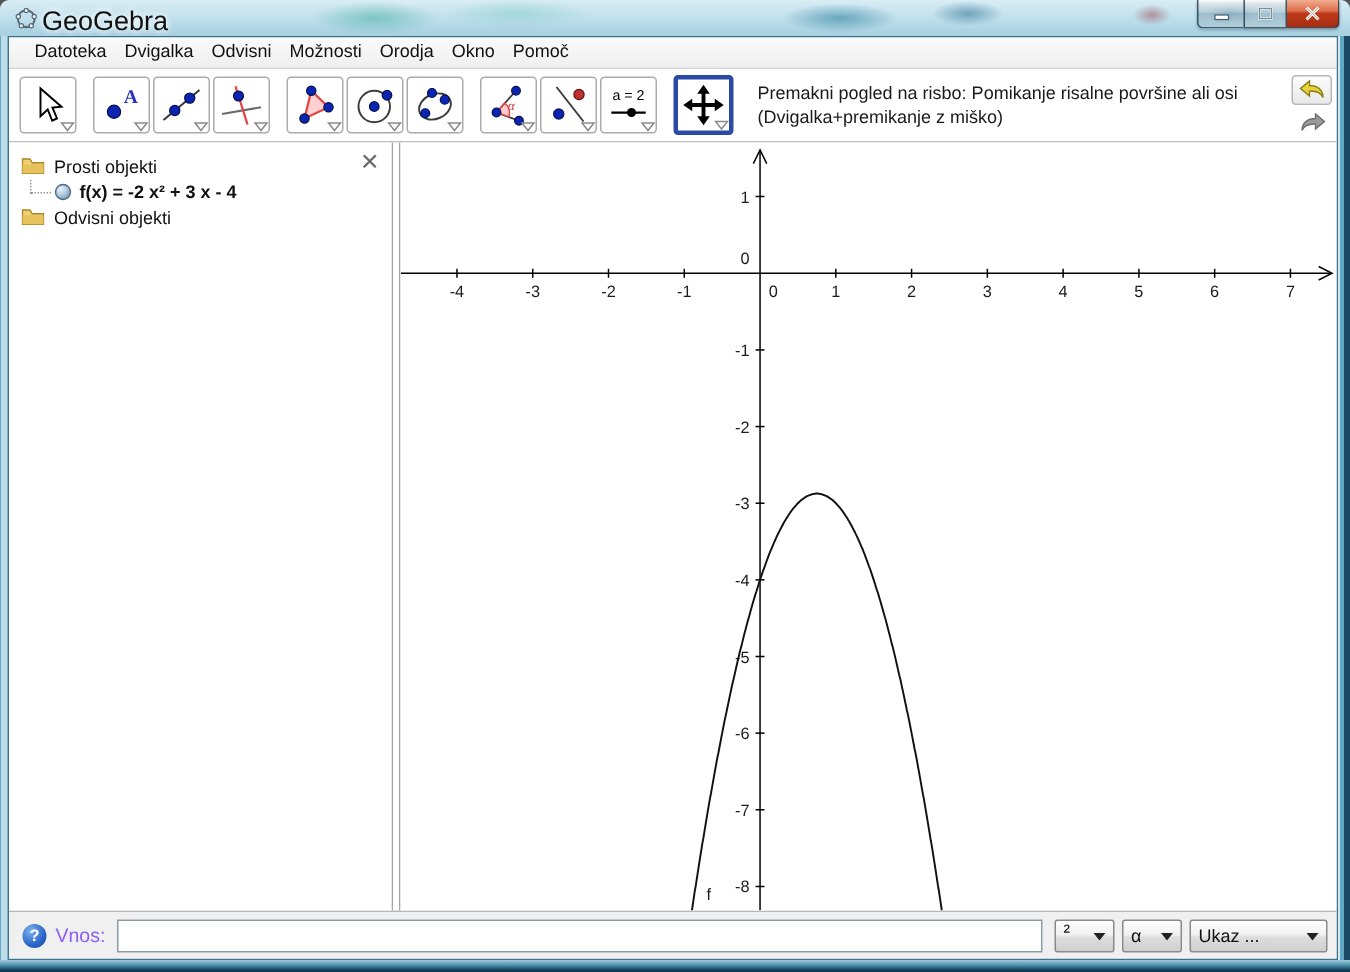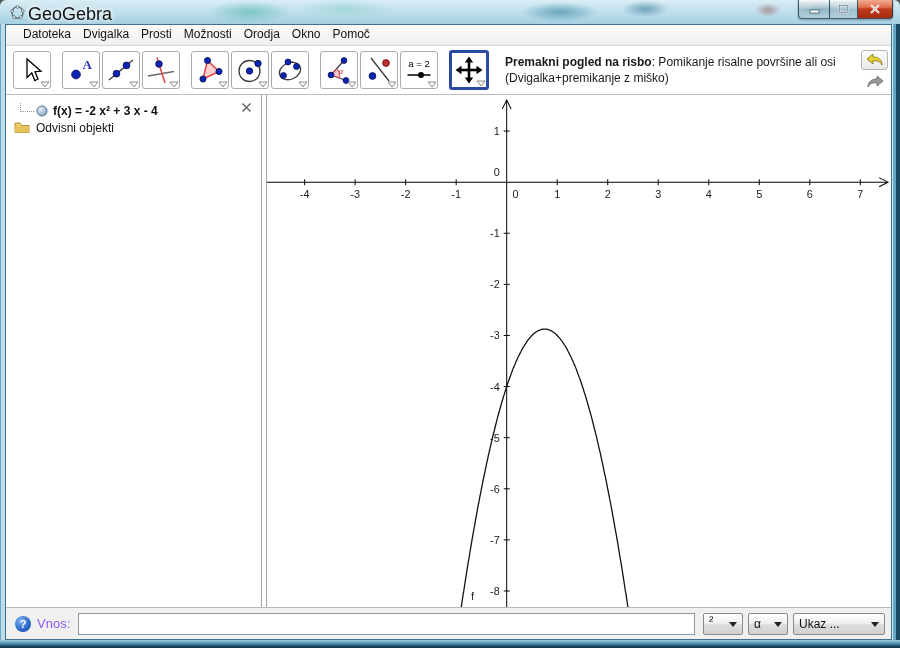--- a/index.html
+++ b/index.html
@@ -58,21 +58,21 @@
     display:flex; align-items:center; padding-left:7px; flex:0 0 auto; }
   .tool { position:relative; width:38px; height:38px; background:#fff;
     border:1px solid #ababab; border-radius:3px; margin-right:2px;
     display:flex; align-items:center; justify-content:center; padding:0; cursor:pointer; }
   .tool.grp { margin-left:9px; }
   .tool.selected { border:3px solid #2b4aa5; width:40px; height:40px; }
   .dd { position:absolute; right:0; bottom:0; line-height:0; }
 
   .toolbar-help { margin-left:14px; width:348px; font-size:12px; line-height:1.35;
     color:#1a1a1a; }
-  .toolbar-help b { font-weight:bold; }
+  .toolbar-help b { font-weight:normal; }
 
   .undoredo { margin-left:auto; margin-right:3px; display:flex; flex-direction:column;
     gap:2px; align-self:flex-start; margin-top:4px; }
   .ur-btn { width:27px; height:20px; display:flex; align-items:center; justify-content:center;
     background:linear-gradient(#fdfdfd,#e8e8e8); border:1px solid #b5b5b5; border-radius:3px; padding:0; }
   .ur-btn.flat { background:transparent; border-color:transparent; }
 
   .main { flex:1 1 auto; display:flex; min-height:0; }
   .algebra { width:255px; flex:0 0 auto; background:#fff; position:relative;
     padding-top:7px; font-size:12px; color:#111; }
@@ -149,21 +149,21 @@
   </div>
   <div class="border-left"></div>
   <div class="border-right"></div>
   <div class="border-bottom"></div>
 
   <div class="client">
 
     <div class="menubar">
       <span>Datoteka</span>
       <span>Dvigalka</span>
-      <span>Prosti</span>
+      <span>Odvisni</span>
       <span>Možnosti</span>
       <span>Orodja</span>
       <span>Okno</span>
       <span>Pomoč</span>
     </div>
 
     <div class="toolbar">
 
       <button class="tool">
         <svg width="30" height="30" viewBox="0 0 30 30">
@@ -311,20 +311,27 @@
 
     <div class="main">
 
       <div class="algebra">
         <button class="panel-close">
           <svg width="11" height="11" viewBox="0 0 11 11">
               <path d="M1.5 1.5 L9.5 9.5 M9.5 1.5 L1.5 9.5" stroke="#6a6a6a" stroke-width="1.6"></path>
             </svg>
         </button>
 
+        <div class="tree-row">
+          <svg width="16" height="13" viewBox="0 0 16 13">
+            <path d="M1 3 L1 11.5 L15 11.5 L15 4.5 L7.5 4.5 L6 2 L1 2 Z" fill="#f0d070" stroke="#a8862a" stroke-width="0.9"></path>
+            <path d="M1 5.5 L15 5.5 L15 11.5 L1 11.5 Z" fill="#e6c35a" stroke="none"></path>
+          </svg>
+          <span class="lbl">Prosti objekti</span>
+        </div>
 
         <div class="tree-row child">
           <span class="branch"></span>
           <svg width="12" height="12" viewBox="0 0 12 12" style="margin-left:2px;">
             <defs>
                 <radialGradient id="sph" cx="0.35" cy="0.3" r="0.8">
                   <stop offset="0" stop-color="#e8f2fa"></stop>
                   <stop offset="0.6" stop-color="#a8c2d8"></stop>
                   <stop offset="1" stop-color="#6e92b0"></stop>
                 </radialGradient>

